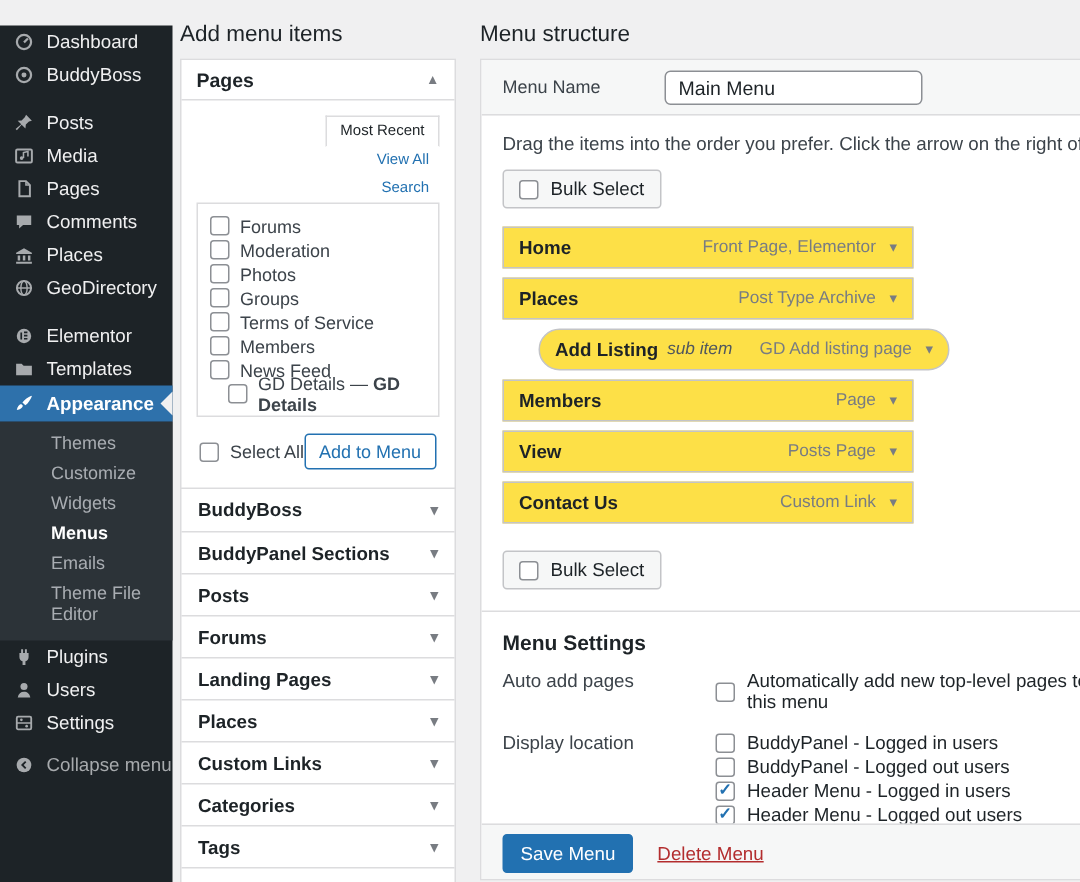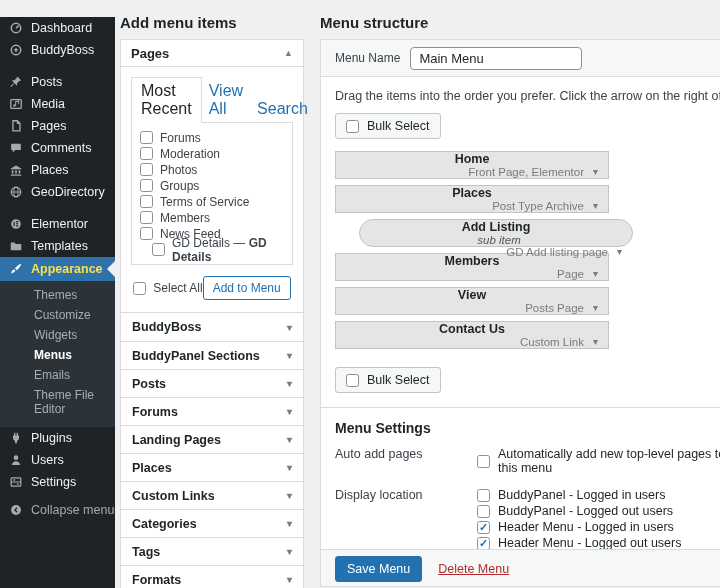--- a/index.html
+++ b/index.html
@@ -7,39 +7,39 @@
   body {
     font-family: "Liberation Sans", sans-serif;
     font-size: 13px; color:#1d2327; background:#f0f0f1;
   }
   #screen { position:relative; width:720px; height:588px; overflow:hidden; background:#f0f0f1; }
 
   
   #sidebar { position:absolute; left:0; top:17px; width:115px; height:588px; background:#1d2327; color:#f0f0f1; }
   .mi { display:flex; align-items:center; height:22px; padding-left:9px; gap:8px; font-size:12.5px; cursor:pointer; position:relative; }
   .mi svg { width:14px; height:14px; flex:none; color:#a7aaad; }
-  .mi.active { background:#2e71ab; color:#fde047; font-weight:bold; height:24px; }
+  .mi.active { background:#2e71ab; color:#ffffff; font-weight:bold; height:24px; }
   .mi.active svg { color:#fff; }
   .mi.active::after { content:""; position:absolute; right:0; top:50%; margin-top:-8px;
     border:8px solid transparent; border-right-color:#f0f0f1; }
   .sep { height:10px; }
   .submenu { background:#2c3338; padding:4px 0 8px; }
   .smi { padding:3px 8px 3px 34px; font-size:12px; color:#a9adb2; cursor:pointer; }
   .smi.current { color:#fff; font-weight:bold; }
   .gap6 { height:6px; }
 
   
   #add-items { position:absolute; left:120px; top:0; width:184px; }
-  .col-title { font-size:15px; font-weight:bold; margin:14px 0 8px; color:#1d2327; }
+  .col-title { font-size:15px; font-weight:normal; margin:14px 0 8px; color:#1d2327; }
   .postbox { background:#fff; border:1px solid #dcdcde; }
   .postbox-header { display:flex; justify-content:space-between; align-items:center; height:27px;
     padding:0 10px; font-weight:bold; font-size:13px; border-bottom:1px solid #dcdcde; cursor:pointer; }
   .toggle { color:#787c82; font-size:9px; }
   .inside { padding:10px 10px 12px; }
-  .tabs { display:flex; align-items:flex-end; font-size:16px; position:relative; z-index:2; }
+  .tabs { display:flex; align-items:flex-end; font-size:10px; position:relative; z-index:2;flex-direction:column; }
   .tab { padding:4px 7px; color:#2271b1; text-decoration:none; cursor:pointer; }
   .tab.active-tab { border:1px solid #dcdcde; border-bottom:1px solid #fff; background:#fff;
     color:#1d2327; margin-bottom:-1px; padding:4px 9px; cursor:default; }
   .items-box { border:1px solid #dcdcde; padding:8px; background:#fff; }
   .check-row { display:flex; gap:7px; align-items:center; font-size:12px; color:#3c434a;
     height:13px; margin-bottom:3px; }
   .check-row:last-child { margin-bottom:0;margin-left:12px; }
   .cb { width:13px; height:13px; border:1px solid #8c8f94; border-radius:2.5px; background:#fff;
     flex:none; display:inline-flex; align-items:center; justify-content:center;
     font-size:11px; font-weight:bold; color:#2271b1; line-height:1; cursor:pointer; }
@@ -53,28 +53,28 @@
     padding:0 11px; font-weight:bold; font-size:12.5px; border-top:1px solid #dcdcde; cursor:pointer; }
   .accordion .acc-row:first-child { border-top:none; }
   .chev { color:#787c82; font-size:10px; }
 
   
   #structure { position:absolute; left:320px; top:0; width:436px; }
   .structure-box { background:#fff; border:1px solid #dcdcde; position:relative; height:548px; overflow:hidden; }
   .name-row { background:#f6f7f7; border-bottom:1px solid #dcdcde; height:37px;
     display:flex; align-items:center; gap:10px; padding:0 14px; font-size:12px; color:#3c434a; }
   .name-input { width:172px; height:23px; border:1px solid #8c8f94; border-radius:4px;
-    padding:0 8px; font-size:13px; color:#1d2327; font-family:inherit; background:#fff; }
+    padding:0 8px; font-size:13px; color:#1d2327; font-family:inherit; background:#fff;margin-left:33px; }
   .structure-body { padding:12px 14px 0; }
   .drag-hint { font-size:12.5px; color:#3c434a; white-space:nowrap; }
   .bulk-chip { display:inline-flex; align-items:center; gap:8px; border:1px solid #c3c4c7;
     background:#f6f7f7; border-radius:3px; padding:5px 10px; font-size:12.5px; margin-top:10px; cursor:pointer; }
   .menu-rows { margin-top:12px; }
-  .menu-row { width:274px; height:28px; background:#e5e5e5; border:1px solid #c3c4c7;
-    display:flex; align-items:center; padding:0 10px; margin-bottom:6px; cursor:move;flex-direction:column; }
+  .menu-row { width:274px; height:28px; background:#fde047; border:1px solid #c3c4c7;
+    display:flex; align-items:center; padding:0 10px; margin-bottom:6px; cursor:move; }
   .menu-row.sub { margin-left:24px;border-radius:14px; }
   .mr-label { font-weight:bold; font-size:12.5px; }
   .sub-note { font-style:italic; font-size:11.5px; margin-left:6px; color:#50575e; }
   .row-right { margin-left:auto; display:flex; align-items:flex-start; gap:9px; color:#787c82; font-size:11.5px; }
   .divider { border:none; border-top:1px solid #dcdcde; margin:14px -14px 12px; }
   .settings-title { font-size:14px; font-weight:bold; color:#1d2327; }
   .setting-row { display:flex; margin-top:11px; font-size:12.5px; }
   .setting-label { width:142px; flex:none; color:#3c434a; }
   .loc-row { display:flex; gap:8px; align-items:center; margin-bottom:2px; font-size:12.5px; color:#1d2327; }
   .box-footer { position:absolute; left:0; right:0; top:509px; height:39px; background:#f6f7f7;

